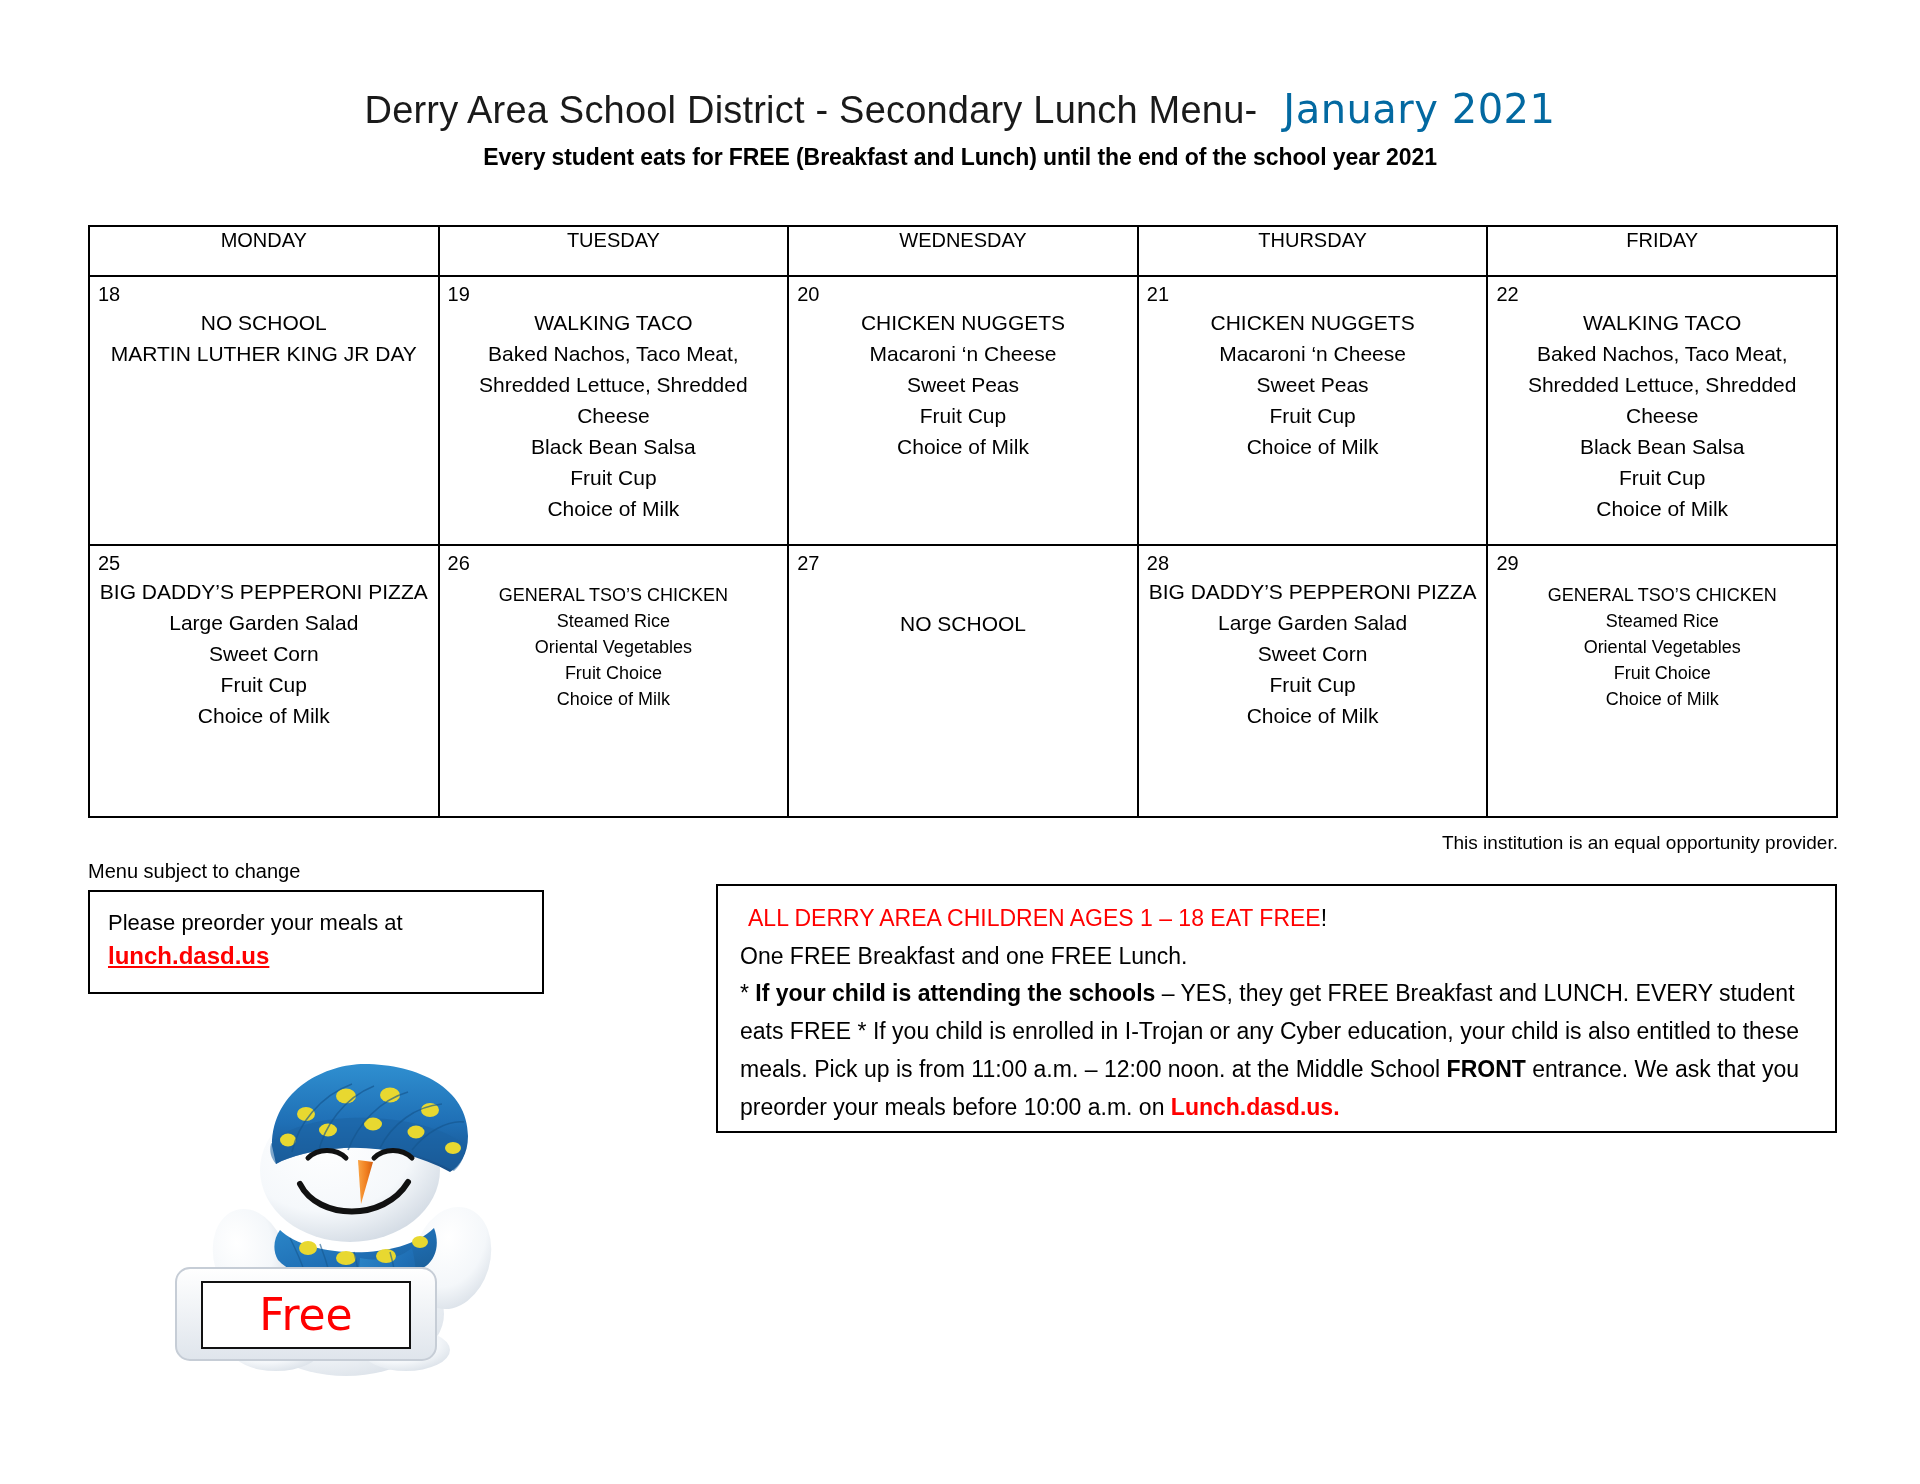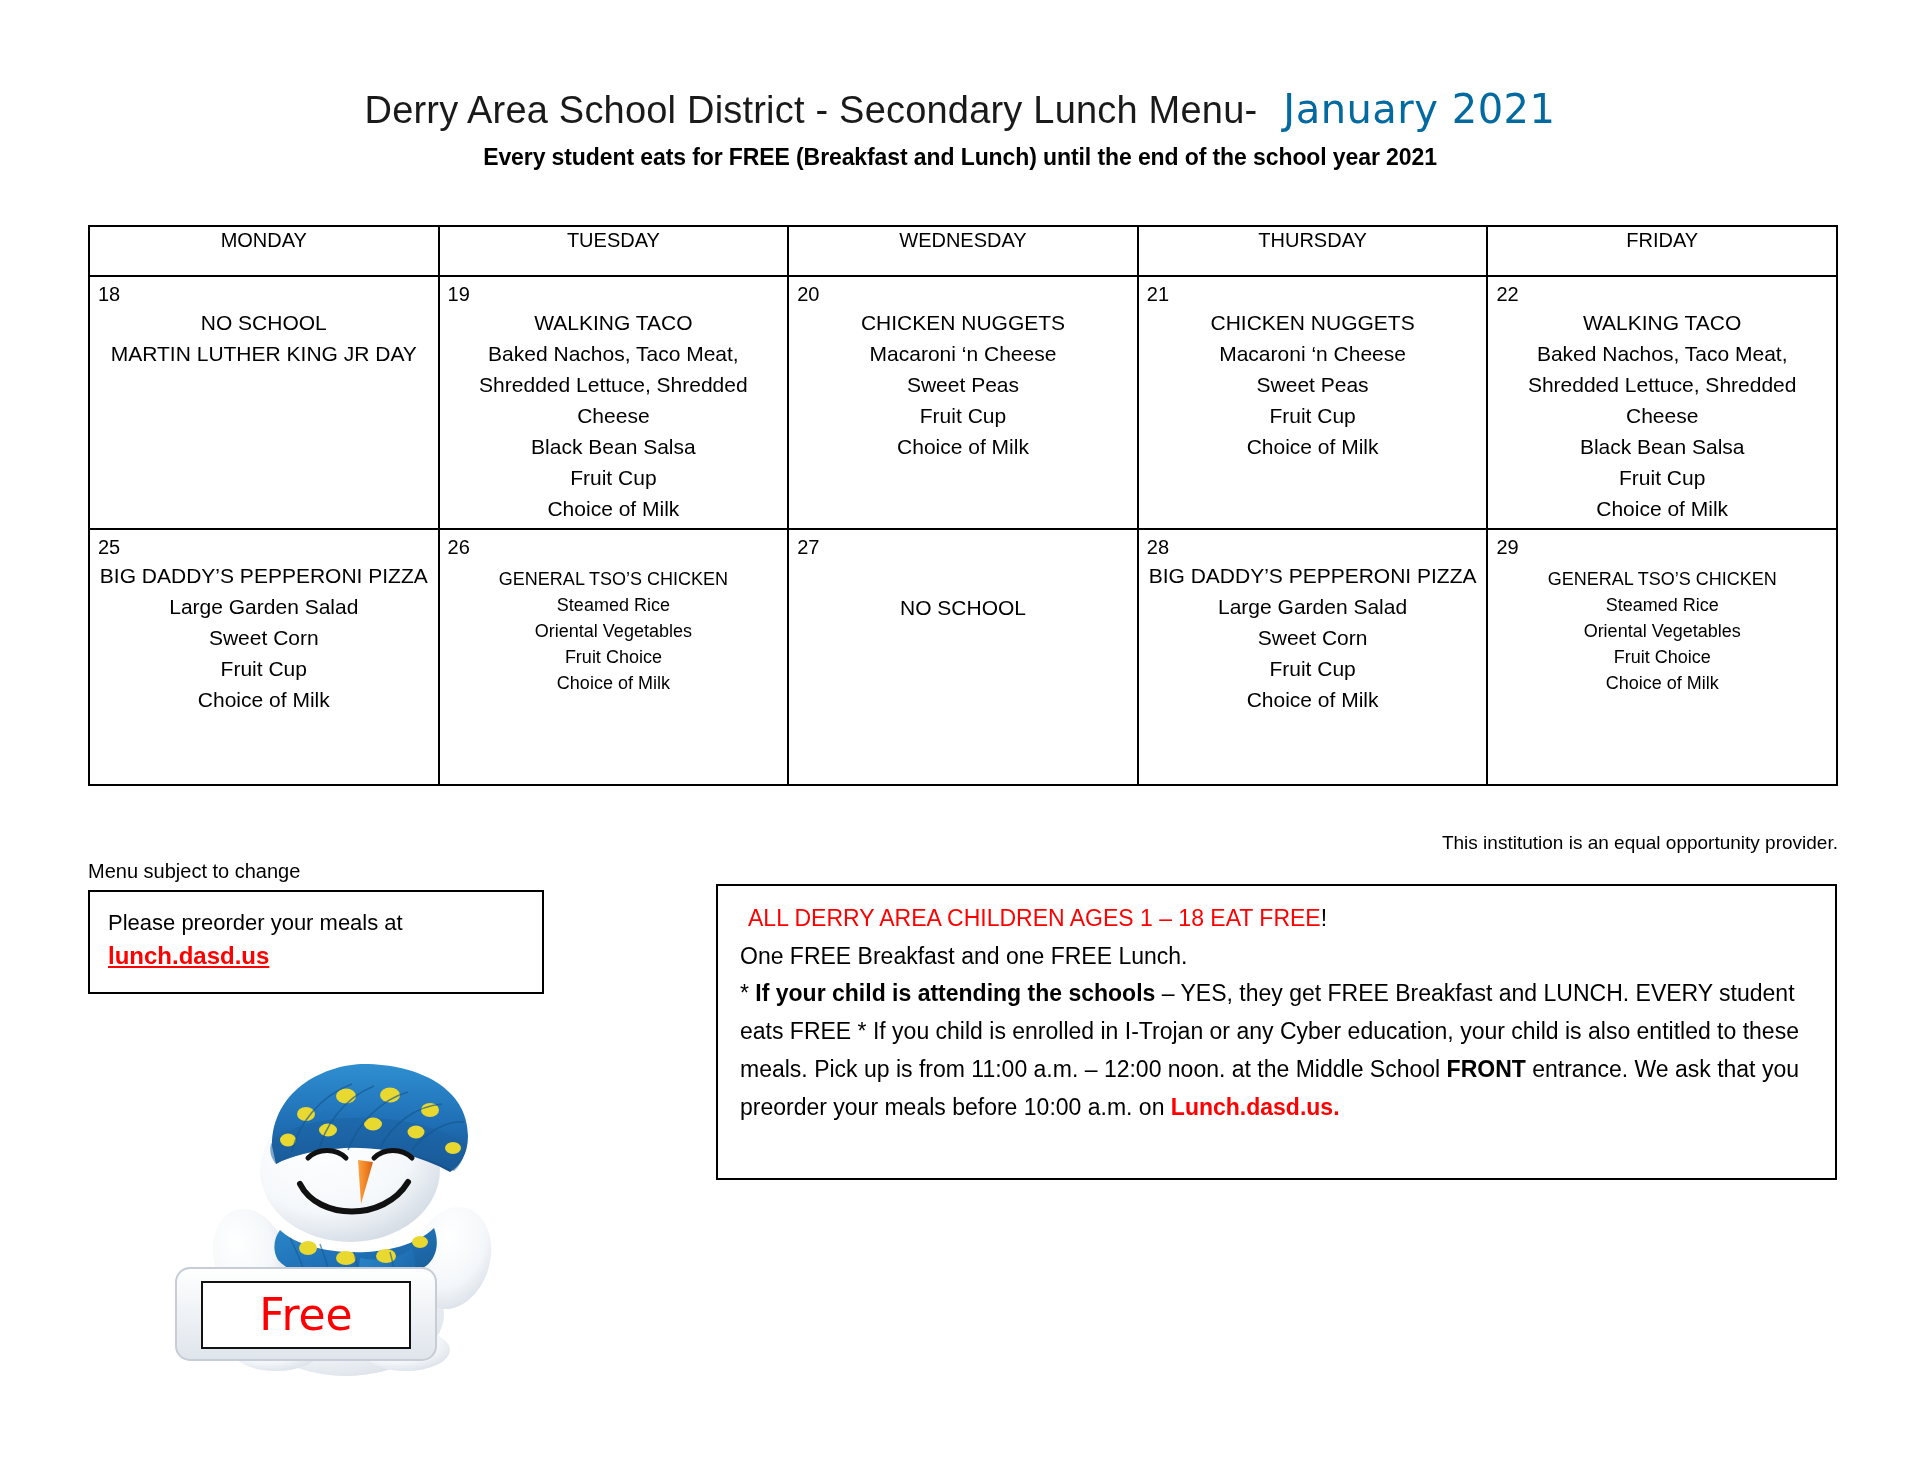--- a/index.html
+++ b/index.html
@@ -70,21 +70,21 @@
   table.cal th {
     font-family: "Liberation Sans Narrow", "Liberation Sans", sans-serif;
     font-weight: 400;
     font-size: 20px;
     text-align: center;
     height: 34px;
     padding: 2px 0 12px 0;
   }
   td.daycell {
     height: 245px;
-    padding: 6px 8px 0 8px;
+    padding: 6px 8px 16px 8px;
     position: relative;
   }
   td.daycell.row2 { height: 248px; }
   .daynum {
     font-family: "Liberation Sans Narrow", "Liberation Sans", sans-serif;
     font-size: 20px;
     line-height: 1.1;
     text-align: left;
   }
   .meal {
@@ -146,21 +146,21 @@
     text-decoration: underline;
     text-underline-offset: 2px;
   }
 
   
   .info-box {
     position: absolute;
     left: 716px;
     top: 884px;
     width: 1121px;
-    height: 296px;
+    height: 249px;
     border: 2px solid #000000;
     box-sizing: border-box;
     padding: 14px 22px 0 22px;
     font-family: "Liberation Sans Narrow", "Liberation Sans", sans-serif;
     font-size: 23px;
     line-height: 1.64;
   }
   .info-red { color: #ff0000; }
   .info-bold { font-weight: bold; }
   .info-red-bold { color: #ff0000; font-weight: bold; }

